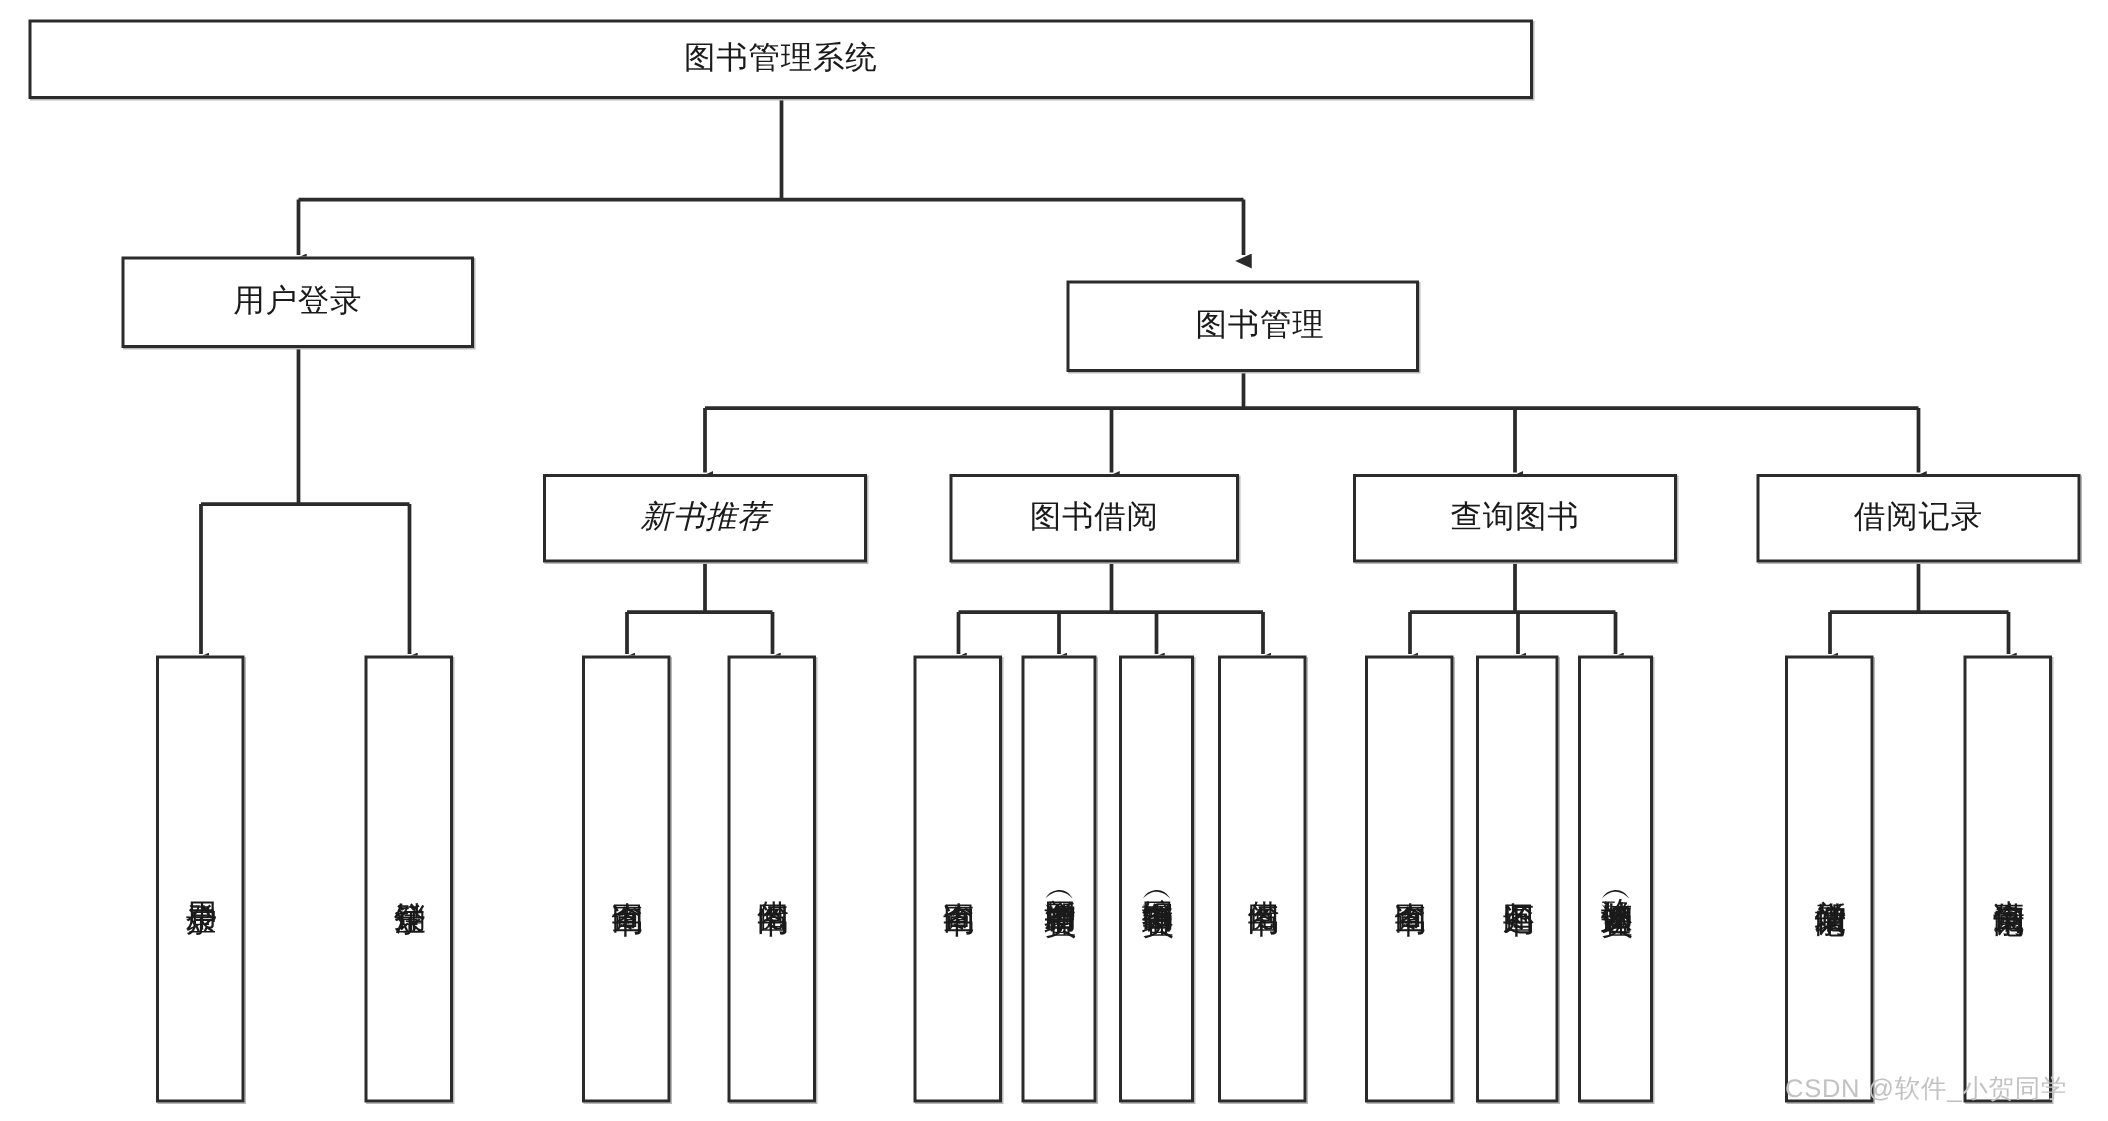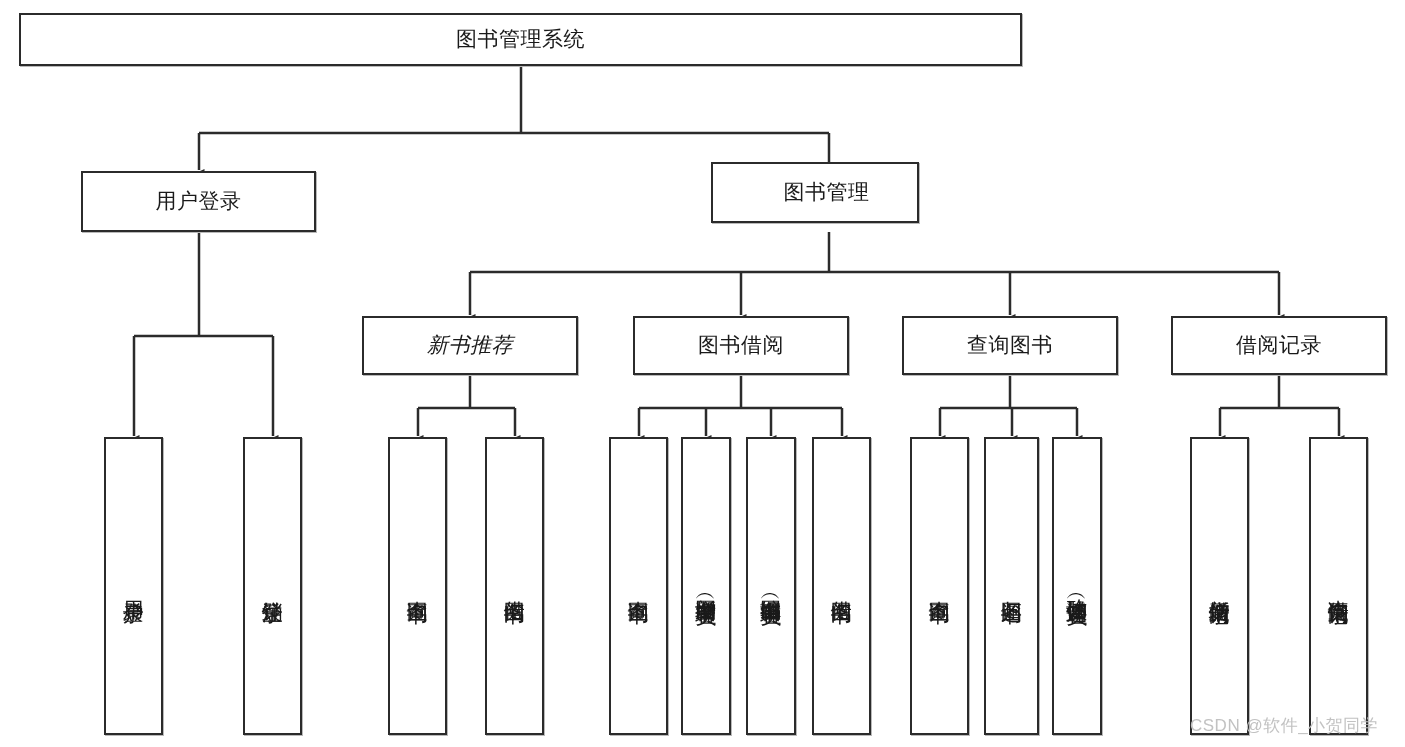--- a/index.html
+++ b/index.html
@@ -115,27 +115,27 @@
         <line x1="1339" y1="408" x2="1339" y2="436" stroke="#2b2b2b" stroke-width="2.5" marker-end="url(#arrow-head)"></line>
       </g>
   </svg>
   <div id="nodes-layer">
       <div class="node-box" style="left: 19px; top: 13px; width: 1003px; height: 53px;">
         <span class="node-label-h">图书管理系统</span>
       </div>
       <div class="node-box" style="left: 81px; top: 171px; width: 235px; height: 61px;">
         <span class="node-label-h">用户登录</span>
       </div>
-      <div class="node-box" style="left: 711px; top: 162px; width: 208px; height: 61px; padding-left: 23px;">
+      <div class="node-box" style="left: 711px; top: 187px; width: 235px; height: 61px; padding-left: 23px;">
         <span class="node-label-h">图书管理</span>
       </div>
       <div class="node-box" style="left: 362px; top: 316px; width: 216px; height: 59px; font-style: italic;">
         <span class="node-label-h">新书推荐</span>
       </div>
-      <div class="node-box" style="left: 633px; top: 316px; width: 216px; height: 59px;">
+      <div class="node-box" style="left: 633px; top: 316px; width: 193px; height: 59px;">
         <span class="node-label-h">图书借阅</span>
       </div>
       <div class="node-box" style="left: 902px; top: 316px; width: 216px; height: 59px;">
         <span class="node-label-h">查询图书</span>
       </div>
       <div class="node-box" style="left: 1171px; top: 316px; width: 216px; height: 59px; align-items: center;">
         <span class="node-label-h">借阅记录</span>
       </div>
       <div class="node-box vertical" style="left: 104px; top: 437px; width: 59px; height: 298px;">
         <span class="node-label-v">用户登录</span>

